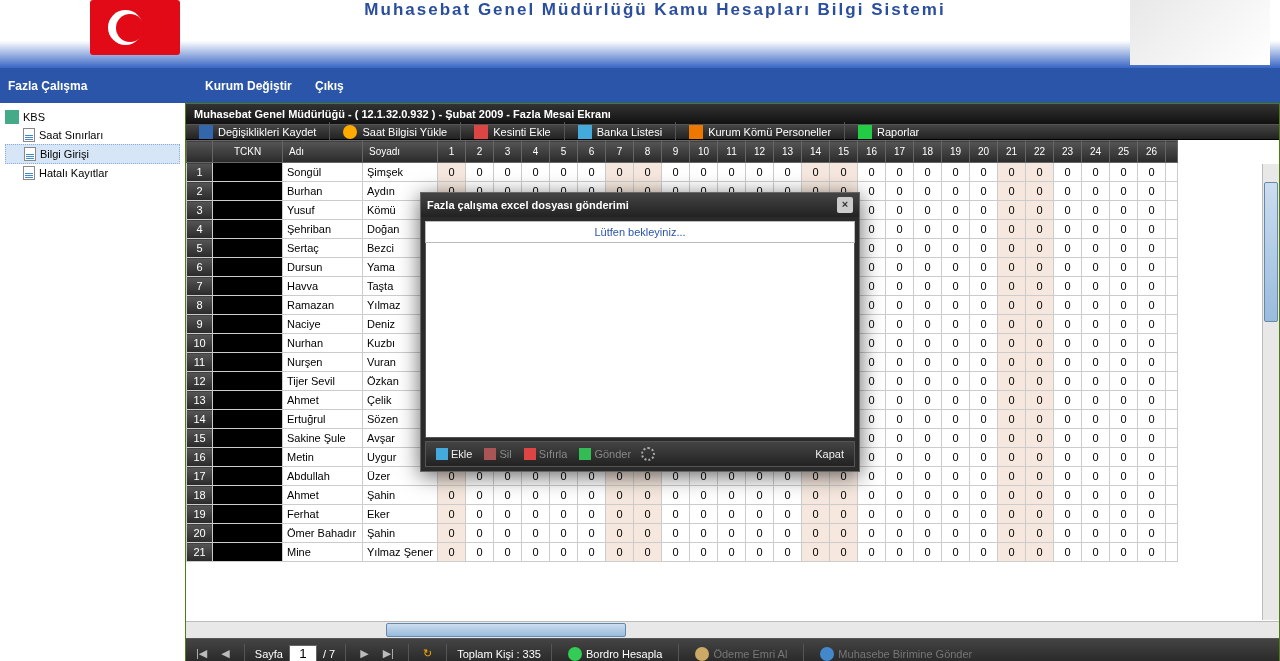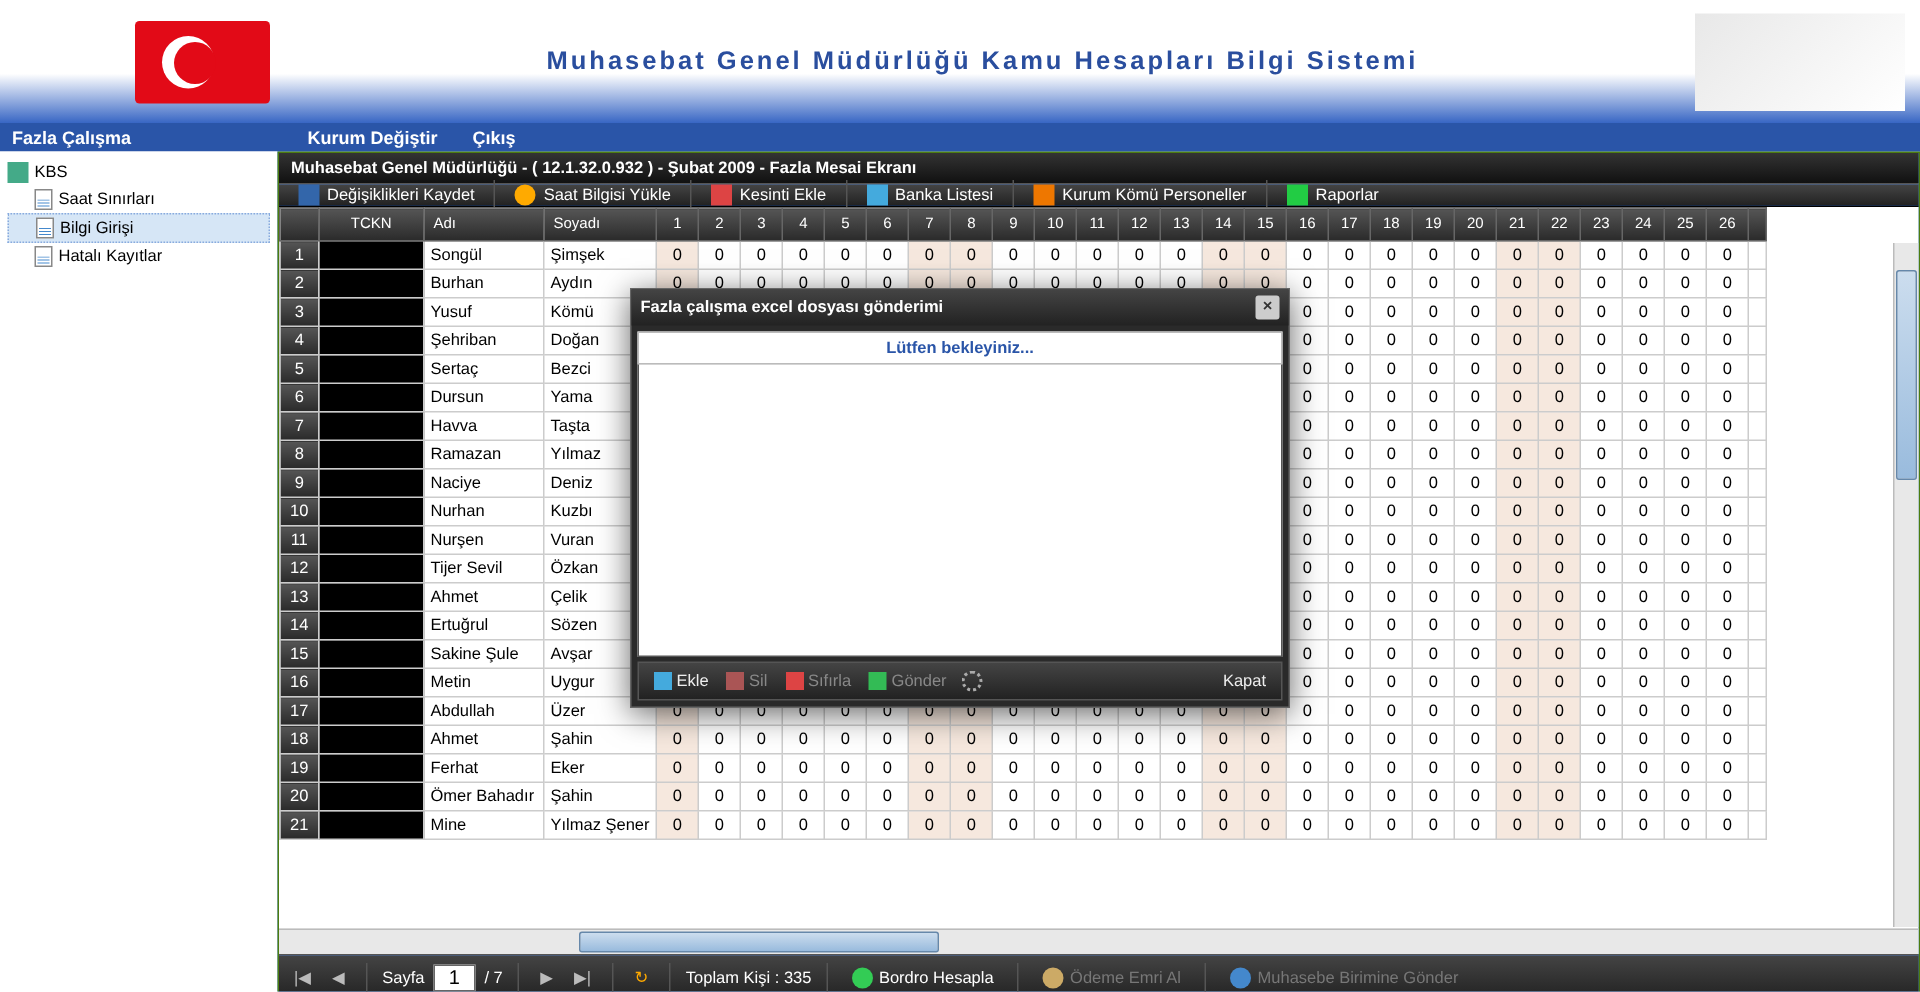--- a/index.html
+++ b/index.html
@@ -1,27 +1,27 @@
 <!DOCTYPE html>
 <html><head>
 <meta charset="utf-8">
 <style>
 * { margin: 0; padding: 0; box-sizing: border-box; }
 body { font-family: Arial, sans-serif; font-size: 11px; background: #fff; width: 1280px; height: 661px; overflow: hidden; position: relative; }
 
 
-.banner { height: 82px; background: linear-gradient(to bottom, #fff 0%, #fff 60%, #3866c4 100%); position: relative; display: flex; align-items: center; }
+.banner { height: 68px; background: linear-gradient(to bottom, #fff 0%, #fff 60%, #3866c4 100%); position: relative; display: flex; align-items: flex-start; }
 .flag { width: 90px; height: 55px; margin-left: 90px; background: #e20a17; position: relative; border-radius: 3px; }
 .flag::before { content: ""; position: absolute; left: 18px; top: 10px; width: 35px; height: 35px; background: #fff; border-radius: 50%; }
 .flag::after { content: ""; position: absolute; left: 26px; top: 14px; width: 28px; height: 28px; background: #e20a17; border-radius: 50%; }
 .banner-title { flex: 1; text-align: center; font-size: 17px; font-weight: bold; letter-spacing: 2px; color: #2a4e9e; }
 .banner-img { width: 140px; height: 65px; background: linear-gradient(135deg,#e8e8e8,#fff); margin-right: 10px; }
 
 
-.bluebar { height: 19px; background: #2a55a8; color: #fff; display: flex; align-items: center; font-size: 12px; font-weight: bold; }
+.bluebar { height: 35px; background: #2a55a8; color: #fff; display: flex; align-items: center; font-size: 12px; font-weight: bold; }
 .bluebar .left { padding-left: 8px; width: 185px; }
 .bluebar .center { flex: 1; text-align: left; padding-left: 80px; letter-spacing: 1px; }
 .bluebar .right { padding-right: 10px; }
 .bluebar .right span { margin-left: 20px; cursor: pointer; }
 
 
 .main { display: flex; height: calc(661px - 76px - 19px); }
 .sidebar { width: 185px; padding: 5px; background: #fff; }
 .tree-root { display: flex; align-items: center; padding: 2px 0; }
 .tree-root .icon { width: 14px; height: 14px; background: #4a8; margin-right: 4px; display: inline-block; }
@@ -62,21 +62,21 @@
 .footer .fbtn { display: flex; align-items: center; padding: 2px 6px; cursor: pointer; }
 .footer .fbtn.disabled { color: #777; }
 .fic { width: 14px; height: 14px; border-radius: 50%; margin-right: 4px; display: inline-block; }
 .fic-green { background: #3c5; } .fic-gold { background: #ca6; } .fic-blue { background: #48c; }
 
 
 .modal { position: absolute; left: 420px; top: 192px; width: 440px; background: #2a2a2a; border: 1px solid #666; box-shadow: 0 4px 20px rgba(0,0,0,0.6); }
 .modal-title { background: linear-gradient(#444,#222); color: #fff; padding: 4px 6px; font-weight: bold; display: flex; align-items: center; }
 .modal-title .txt { flex: 1; }
 .modal-close { width: 16px; height: 16px; background: #ccc; color: #333; text-align: center; line-height: 15px; cursor: pointer; border-radius: 2px; font-weight: bold; }
-.modal-msg { background: #fff; margin: 4px 4px 0 4px; color: #2a55a8; text-align: center; padding: 4px; font-weight: bold; border: 1px solid #bbb; }
+.modal-msg { background: #fff; margin: 4px 4px 0 4px; color: #2a55a8; text-align: center; padding: 4px; font-weight: normal; border: 1px solid #bbb; }
 .modal-cols { display: flex; background: linear-gradient(#4a4a4a,#2a2a2a); margin: 3px 4px 0 4px; border: 1px solid #555; }
 .modal-cols div { color: #eee; padding: 4px 8px; border-right: 1px solid #555; font-size: 10px; }
 .modal-cols .c1 { width: 65px; } .modal-cols .c2 { flex: 1; } .modal-cols .c3 { width: 150px; border-right: none; }
 .modal-body { background: #fff; margin: 0 4px; height: 195px; border: 1px solid #555; border-top: none; }
 .modal-toolbar { display: flex; align-items: center; background: linear-gradient(#444,#222); margin: 3px 4px 4px 4px; padding: 4px; border: 1px solid #555; }
 .modal-toolbar .mbtn { display: flex; align-items: center; color: #eee; padding: 2px 6px; cursor: pointer; font-size: 11px; }
 .modal-toolbar .mbtn.disabled { color: #888; }
 .modal-toolbar .spacer { flex: 1; }
 .mic { width: 12px; height: 12px; margin-right: 3px; display: inline-block; }
 .mic-add { background: #4ad; } .mic-del { background: #a55; } .mic-reset { background: #d44; } .mic-send { background: #3b5; }

